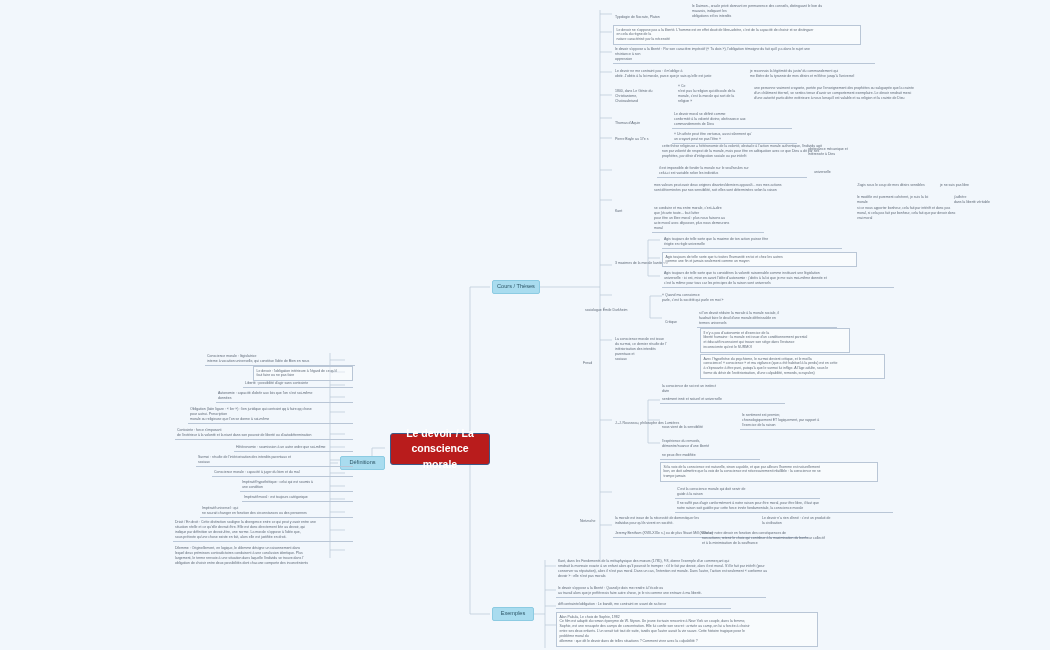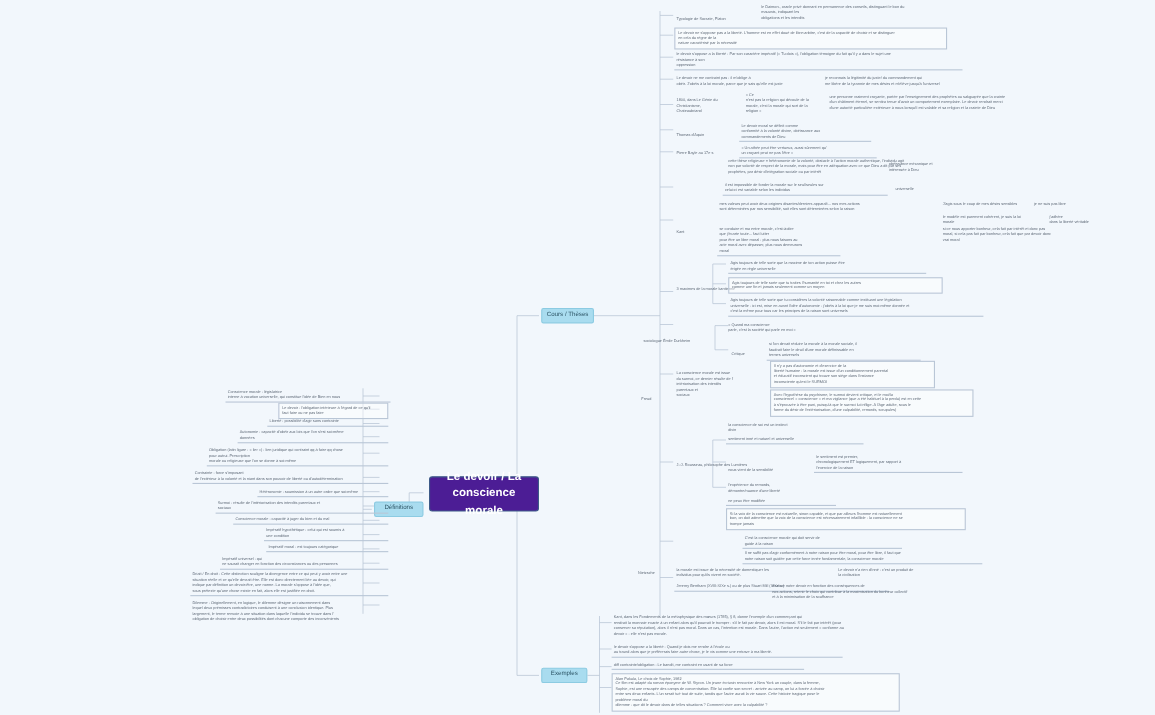--- a/index.html
+++ b/index.html
@@ -10,21 +10,21 @@
     color:#5a6472;
     position:relative;
   }
   #canvas{position:absolute;inset:0;}
   svg.links{position:absolute;left:0;top:0;width:1050px;height:650px;pointer-events:none;}
 
   .node{position:absolute;box-sizing:border-box;}
 
   
   .root{
-    background:#4c1d95;color:#ffffff;
+    background:#b91c1c;color:#ffffff;
     border:1px solid #3d5a88;
     border-radius:3px;
     font-size:10.5px;font-weight:bold;
     text-align:center;
     display:flex;align-items:center;justify-content:center;
     line-height:1.45;
     padding:4px 6px;
   }
   
   .chip{

